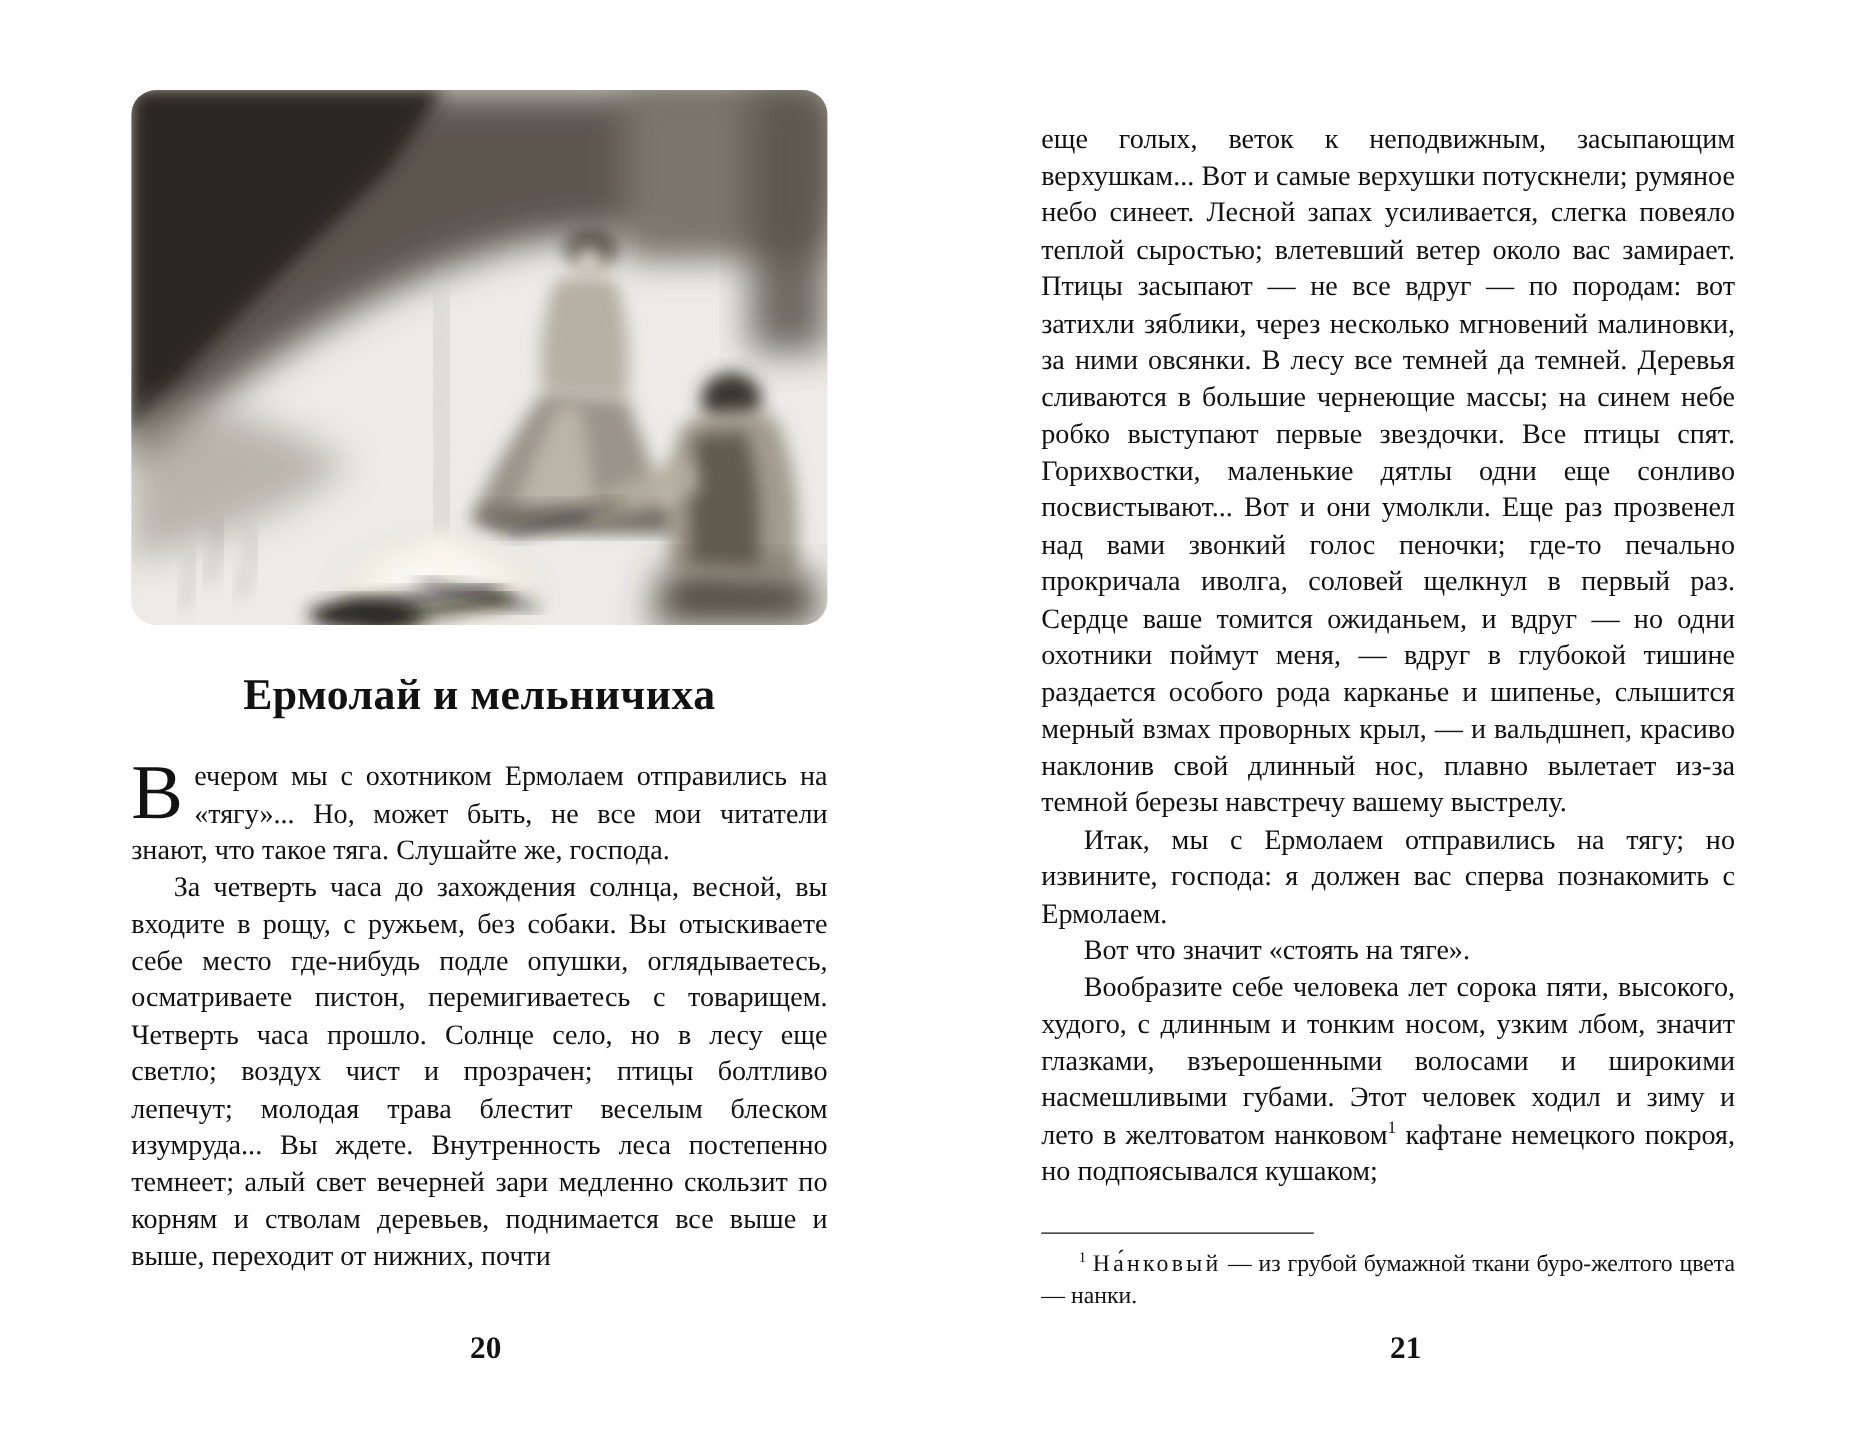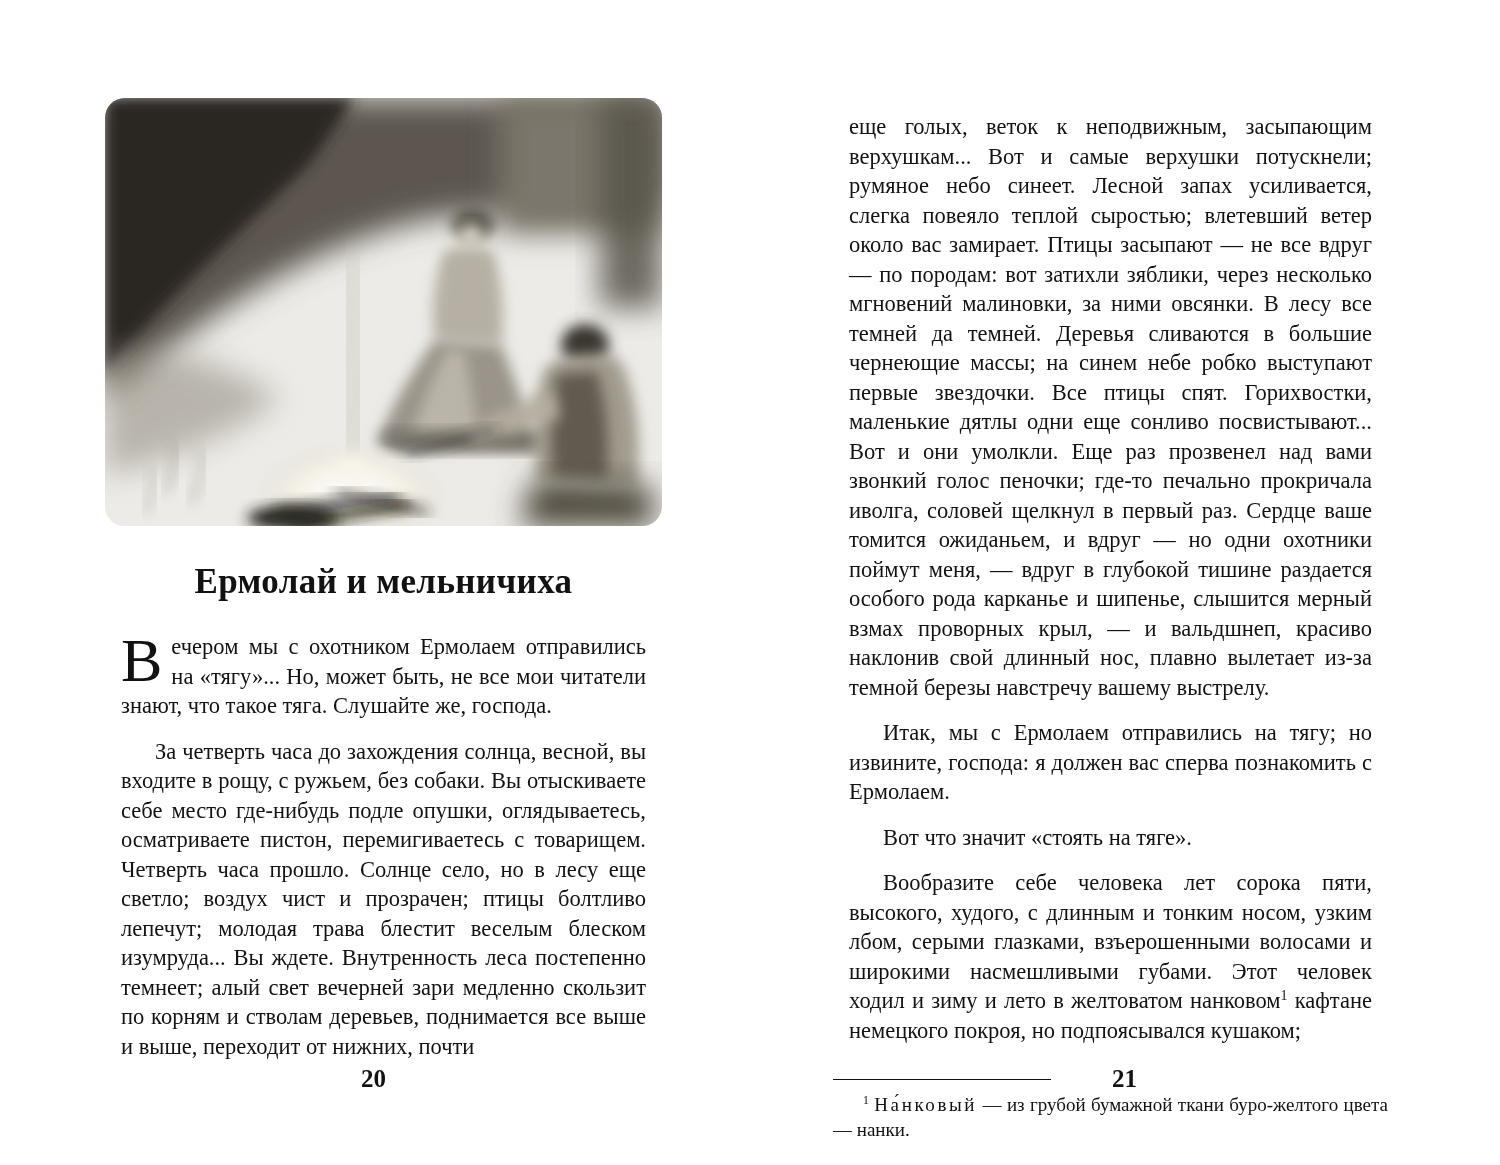--- a/index.html
+++ b/index.html
@@ -6,41 +6,41 @@
   html, body { margin: 0; padding: 0; }
   body {
     width: 1500px; height: 1165px;
     background: #ffffff;
     color: #121212;
     font-family: "Liberation Serif", serif;
     overflow: hidden;
   }
   .spread { display: flex; width: 1500px; height: 1165px; position: relative; }
   .page { position: relative; }
-  .page-left  { width: 750px; padding: 98px 88px 0 105px; }
+  .page-left  { width: 750px; padding: 72px 88px 0 105px; }
   .page-right { width: 750px; padding: 96px 112px 0 83px; }
 
   .illustration {
     width: 557px; height: 428px;
     border-radius: 20px;
     overflow: hidden;
     background: #ecebe7;
   }
   .illustration svg { display: block; }
 
   .chapter-title {
     margin: 36px 0 30px 0;
     text-align: center;
     font-size: 35px;
     font-weight: bold;
     letter-spacing: 0.4px;
   }
 
   .body-text p {
-    margin: 16px;
+    margin: 0;
     font-size: 22.5px;
     line-height: 29.5px;
     text-align: justify;
     hyphens: auto;
     -webkit-hyphens: auto;
   }
   .body-text p.indent { text-indent: 34px; }
 
   .dropcap {
     float: left;
@@ -71,21 +71,21 @@
   }
   .letterspaced { letter-spacing: 2.6px; margin-top: 24px; }
 
   .page-number {
     position: absolute;
     bottom: 72px;
     text-align: center;
     font-size: 25px;
     font-weight: bold;
   }
-  .page-number-left  { left: 95px; width: 557px; }
+  .page-number-left  { left: 110px; width: 557px; }
   .page-number-right { left: 97px;  width: 555px; }
 </style>
 </head>
 <body>
 
 <div class="spread">
 
   <section class="page page-left">
 
     <div class="illustration">
@@ -151,21 +151,21 @@
 
     <div class="page-number page-number-left">20</div>
   </section>
 
   <section class="page page-right">
 
     <div class="body-text">
       <p>еще голых, веток к неподвижным, засыпающим верхушкам... Вот и самые верхушки потускнели; румяное небо синеет. Лесной запах усиливается, слегка повеяло теплой сыростью; влетевший ветер около вас замирает. Птицы засыпают — не все вдруг — по породам: вот затихли зяблики, через несколько мгновений малиновки, за ними овсянки. В лесу все темней да темней. Деревья сливаются в большие чернеющие массы; на синем небе робко выступают первые звездочки. Все птицы спят. Горихвостки, маленькие дятлы одни еще сонливо посвистывают... Вот и они умолкли. Еще раз прозвенел над вами звонкий голос пеночки; где-то печально прокричала иволга, соловей щелкнул в первый раз. Сердце ваше томится ожиданьем, и вдруг — но одни охотники поймут меня, — вдруг в глубокой тишине раздается особого рода карканье и шипенье, слышится мерный взмах проворных крыл, — и вальдшнеп, красиво наклонив свой длинный нос, плавно вылетает из-за темной березы навстречу вашему выстрелу.</p>
       <p class="indent">Итак, мы с Ермолаем отправились на тягу; но извините, господа: я должен вас сперва познакомить с Ермолаем.</p>
       <p class="indent">Вот что значит «стоять на тяге».</p>
-      <p class="indent"><span>Вообразите себе человека лет сорока пяти, высокого, худого, с длинным и тонким носом, узким лбом, серыми глазками, взъерошенными волосами и широкими насмешливыми губами. Этот человек ходил и зиму и лето в желтоватом нанковом</span><sup class="ref">1</sup><span> кафтане немецкого покроя, но подпоясывался кушаком;</span></p>
+      <p class="indent"><span>Вообразите себе человека лет сорока пяти, высокого, худого, с длинным и тонким носом, узким лбом, значит глазками, взъерошенными волосами и широкими насмешливыми губами. Этот человек ходил и зиму и лето в желтоватом нанковом</span><sup class="ref">1</sup><span> кафтане немецкого покроя, но подпоясывался кушаком;</span></p>
     </div>
 
     <div class="footnote">
       <div class="footnote-rule"></div>
       <p class="footnote-text"><sup class="ref">1</sup> <span class="letterspaced">На́нковый</span><span> — из грубой бумажной ткани буро-желтого цвета — нанки.</span></p>
     </div>
 
     <div class="page-number page-number-right">21</div>
   </section>
 

